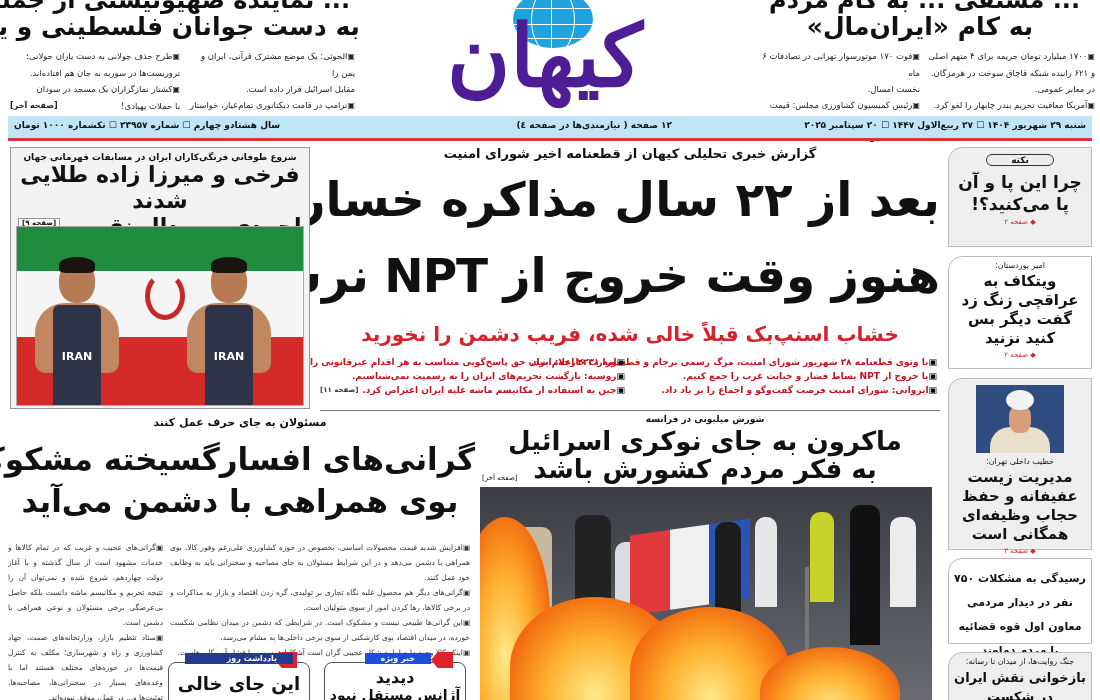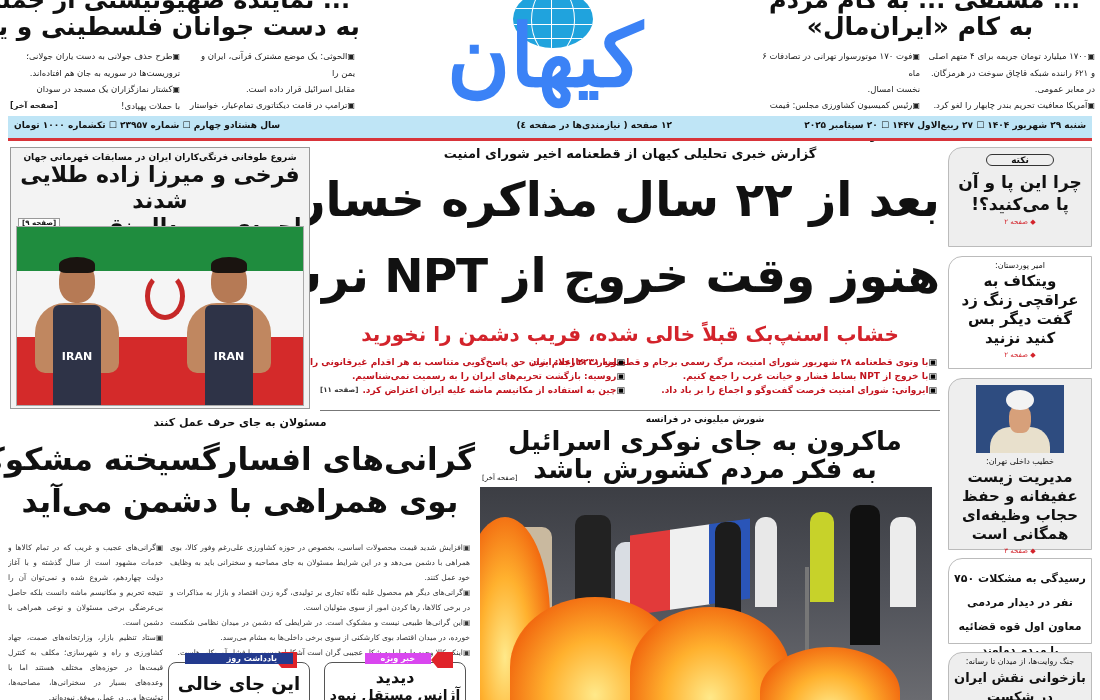--- a/index.html
+++ b/index.html
@@ -9,21 +9,21 @@
   .center { text-align: center; }
 
   
   .top-cut { top: -14px; font-size: 24px; font-weight: bold; white-space: nowrap; color:#111; }
   .top-hl { font-size: 25px; font-weight: bold; white-space: nowrap; }
   .bullets { font-size: 8.5px; line-height: 16px; color: #222; }
   .bullets .b::before { content: "\25A3 "; font-size: 8px; }
   .pg { font-size: 8px; font-weight: bold; }
 
   .logo-wrap { left: 395px; top: 0; width: 300px; height: 110px; }
-  .logo-text { position:absolute; left: 0; top: 6px; width: 300px; text-align: center; font-family: "DejaVu Serif", serif; font-size: 86px; font-weight: bold; letter-spacing: -6px; color:#3b82f6; line-height: 100px; }
+  .logo-text { position:absolute; left: 0; top: 6px; width: 300px; text-align: center; font-family: "DejaVu Serif", serif; font-size: 86px; font-weight: bold; letter-spacing: -6px; color:#4c1d95; line-height: 100px; }
   .globe { position:absolute; left: 118px; top: -10px; width: 80px; height: 58px; border-radius: 50%; background: #20a3dd; overflow: hidden; }
   .globe .lat, .globe .lon { position:absolute; border: 1.5px solid #fff; }
 
   .dateband { left: 8px; top: 116px; width: 1084px; height: 22px; background: #bfe5f6; }
   .dateband span { position: absolute; top: 4px; font-size: 9px; font-weight: bold; white-space: nowrap; }
   .redline { left: 8px; top: 138px; width: 1084px; height: 3px; background: #d8343a; }
 
   
   .kicker { font-size: 13px; font-weight: bold; white-space: nowrap; }
   .big { font-size: 47px; font-weight: 900; line-height: 60px; white-space: nowrap; letter-spacing: -1px; }
@@ -63,21 +63,21 @@
   .body-text .b::before { content: "\25A3 "; }
   .macron-h { font-size: 26px; font-weight: 900; line-height: 30px; white-space: nowrap; }
   .photo-riot { left: 480px; top: 487px; width: 452px; height: 213px; overflow: hidden; background: linear-gradient(to bottom, #3c3e44 0%, #505259 50%, #6a6b70 100%); }
   .flame { position:absolute; border-radius: 50% 50% 20% 20%; background: radial-gradient(ellipse at 50% 70%, #ffe98a 0%, #ffb12e 40%, #f26a10 75%, rgba(200,60,10,0) 100%); }
   .person { position:absolute; border-radius: 10px 10px 0 0; }
   .fr-flag { position:absolute; left: 150px; top: 40px; width: 120px; height: 80px; transform: skewY(-8deg); }
   .fr-flag div { position:absolute; top: 0; height: 100%; width: 34%; }
 
   .boxcard { top: 662px; height: 40px; border: 1.5px solid #555; border-radius: 8px 8px 0 0; background: #fff; text-align: center; }
   .tagblue { position:absolute; top: -10px; padding: 1px 16px; font-size: 8px; font-weight: bold; color:#fff; background: #233a8e; }
-  .taggrey { position:absolute; top: -10px; padding: 1px 16px; font-size: 8px; font-weight: bold; color:#fff; background: #d946ef; }
+  .taggrey { position:absolute; top: -10px; padding: 1px 16px; font-size: 8px; font-weight: bold; color:#fff; background: #1d4ed8; }
   .tagarrow { position:absolute; top: -11px; width: 22px; height: 16px; background: #e0232a; clip-path: polygon(30% 0, 100% 0, 100% 100%, 30% 100%, 0 50%); }
   .boxcard .t { font-size: 18px; font-weight: 900; margin-top: 10px; white-space: nowrap; }
   .rule { background: #777; height: 1px; }
 </style>
 </head>
 <body>
 
 <div class="abs top-cut" style="left:30px;width:320px;text-align:center;">... نماینده صهیونیستی از جمله چند افسر</div>
 <div class="abs top-hl center" style="left:20px;top:12px;width:340px;">به دست جوانان فلسطینی و یک اردنی</div>
 <div class="abs bullets" style="left:185px;top:48px;width:170px;">

